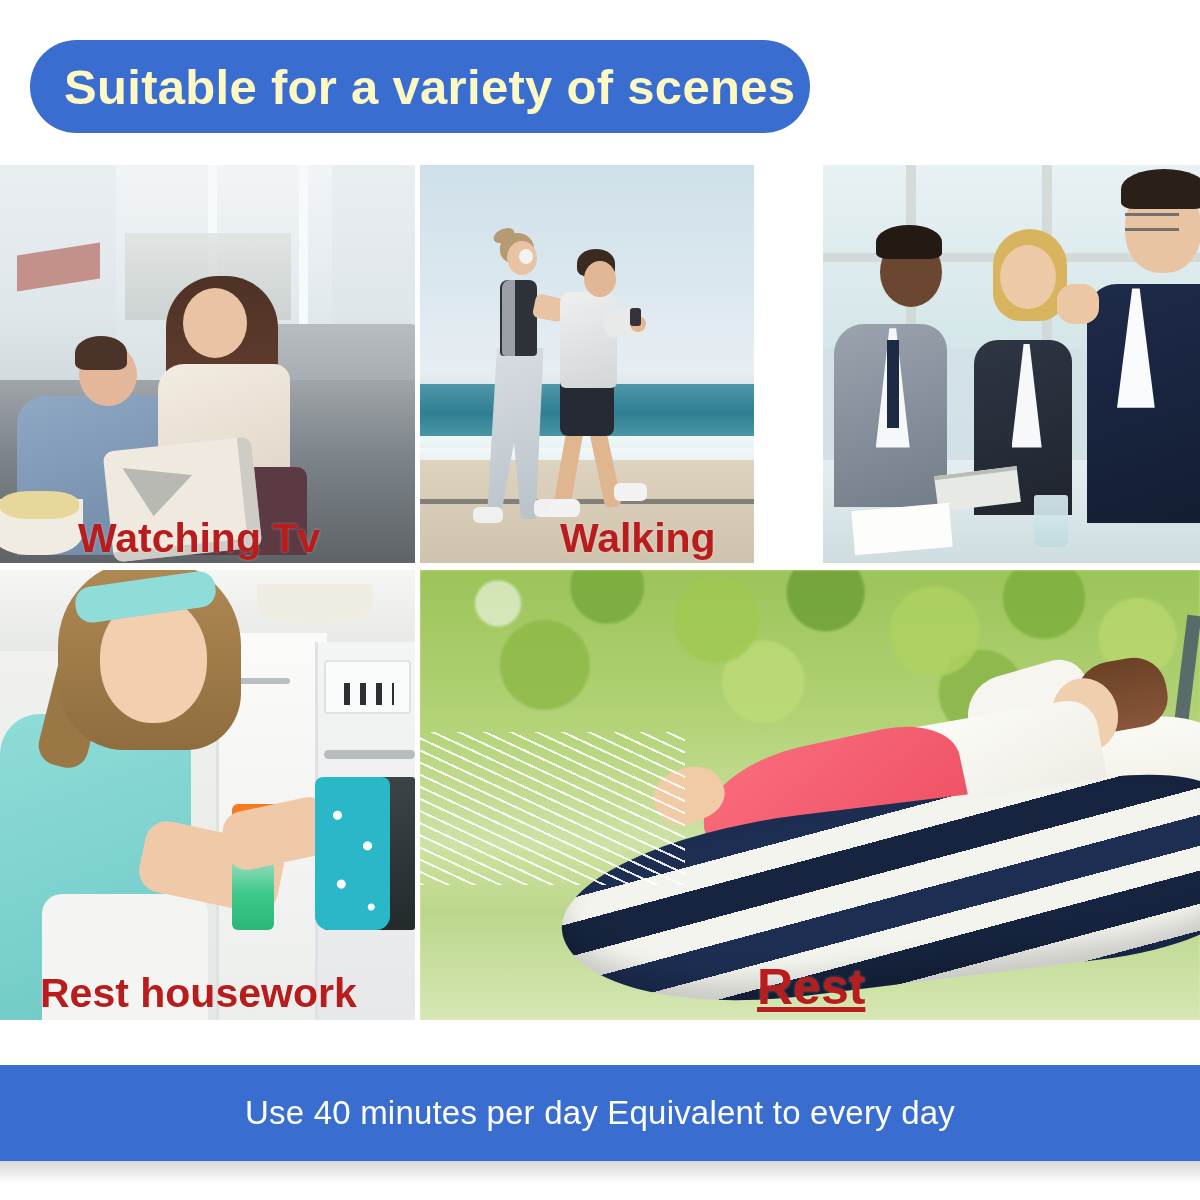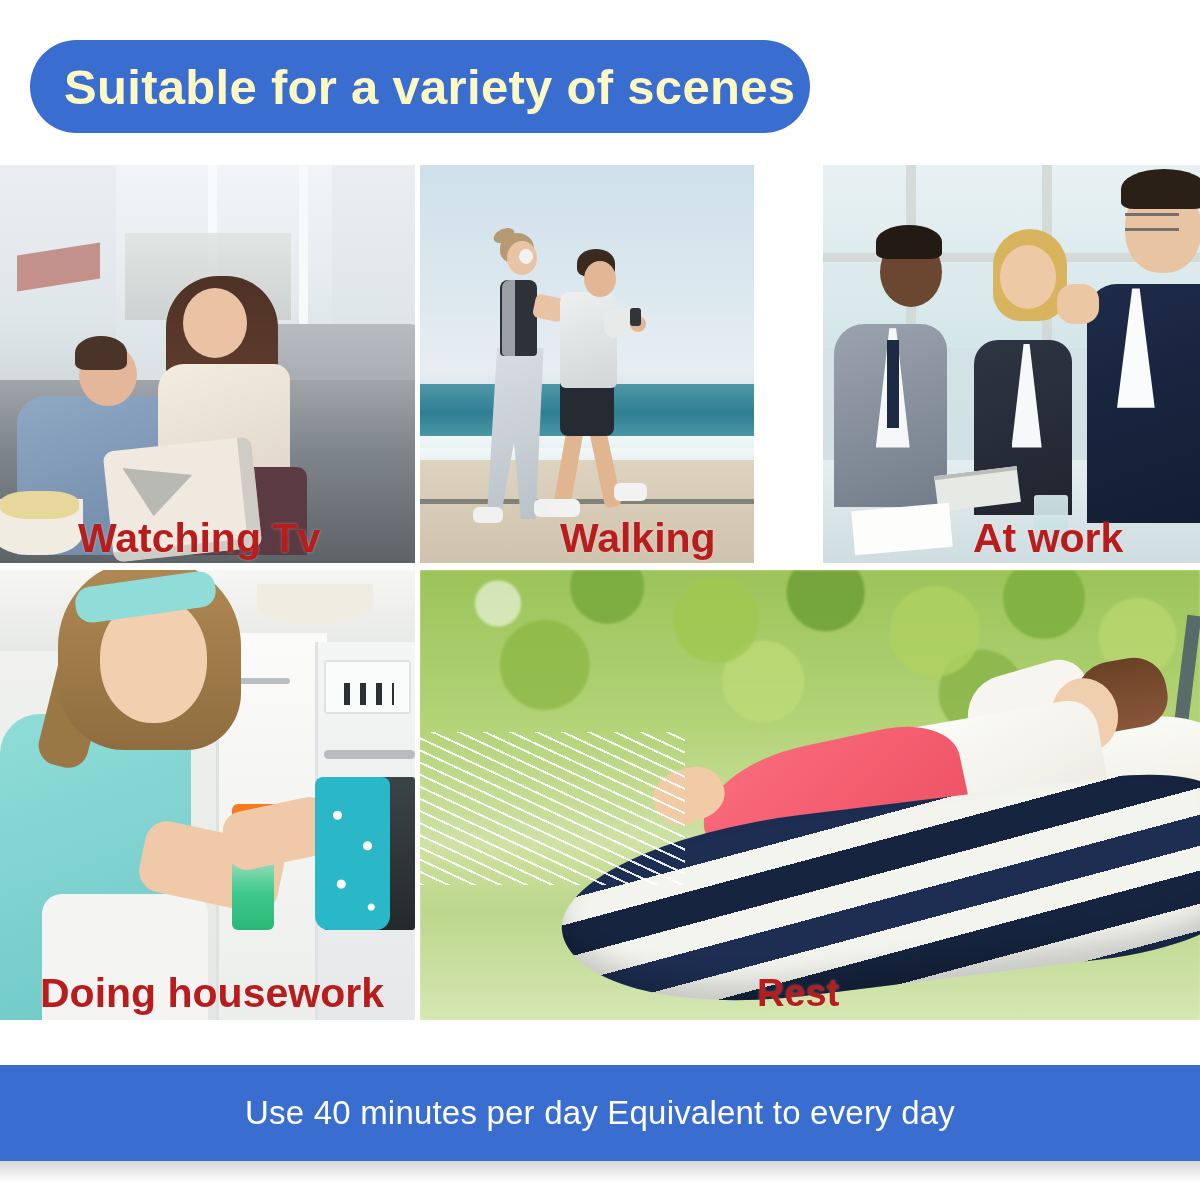--- a/index.html
+++ b/index.html
@@ -41,21 +41,21 @@
   #tile-watching{left:0;   top:0;   width:415px;height:398px;}
   #tile-walking {left:420px;top:0;  width:334px;height:398px;}
   #tile-atwork  {left:823px;top:0;  width:377px;height:398px;}
   #tile-housework{left:0;  top:405px;width:415px;height:450px;}
   #tile-rest    {left:420px;top:405px;width:780px;height:450px;}
 
   #tile-watching .label{left:78px;font-size:41px;}
   #tile-walking  .label{left:140px;font-size:41px;}
   #tile-atwork   .label{left:150px;font-size:41px;}
   #tile-housework .label{left:40px;bottom:6px;font-size:41px;}
-  #tile-rest     .label{left:337px;bottom:8px;font-size:38px;}
+  #tile-rest     .label{left:337px;bottom:8px;font-size:50px;text-decoration:underline;}
 
   
   .s-tv{background:linear-gradient(180deg,#e9eef1 0%,#dfe6ea 38%,#cfd6da 60%,#b9bfc3 100%);}
   .tv-window{position:absolute;left:28%;top:0;width:52%;height:62%;
     background:linear-gradient(180deg,#f2f5f7 0%,#e3eaee 55%,#d7dee2 100%);}
   .tv-mullion{position:absolute;top:0;width:9px;height:62%;background:#f7fafb;}
   .tv-house{position:absolute;left:30%;top:17%;width:40%;height:22%;
     background:linear-gradient(180deg,#dfe3e1 0%,#c9cfcd 100%);opacity:.85;}
   .tv-roof{position:absolute;left:4%;top:21%;width:20%;height:9%;
     background:#b8736a;transform:skewY(-9deg);opacity:.75;}
@@ -335,21 +335,20 @@
         <div class="wk-m2-body"></div>
         <div class="wk-m2-shirt"></div>
         <div class="wk-m2-head"></div>
         <div class="wk-m2-hair"></div>
         <div class="wk-m2-glass"></div>
         <div class="wk-hand"></div>
         <div class="wk-clip"></div>
         <div class="wk-paper"></div>
         <div class="wk-glass"></div>
       </div>
-      <div class="label">At work</div>
     </div>
 
     <div class="tile" id="tile-housework">
       <div class="scene s-house">
         <div class="hs-counter"></div>
         <div class="hs-bowl"></div>
         <div class="hs-cab"></div>
         <div class="hs-handle"></div>
         <div class="hs-oven"></div>
         <div class="hs-oven-panel"></div>
@@ -361,21 +360,21 @@
         <div class="hs-braid"></div>
         <div class="hs-hair"></div>
         <div class="hs-face"></div>
         <div class="hs-band"></div>
         <div class="hs-arm"></div>
         <div class="hs-spray-bot"></div>
         <div class="hs-spray-cap"></div>
         <div class="hs-arm2"></div>
         <div class="hs-cloth"></div>
       </div>
-      <div class="label">Doing housework</div>
+      <div class="label">Rest housework</div>
     </div>
 
     <div class="tile" id="tile-rest">
       <div class="scene s-rest">
         <div class="rs-grass"></div>
         <div class="rs-foliage"></div>
         <div class="rs-post"></div>
         <div class="rs-ham-top"></div>
         <div class="rs-arm"></div>
         <div class="rs-hair"></div>

